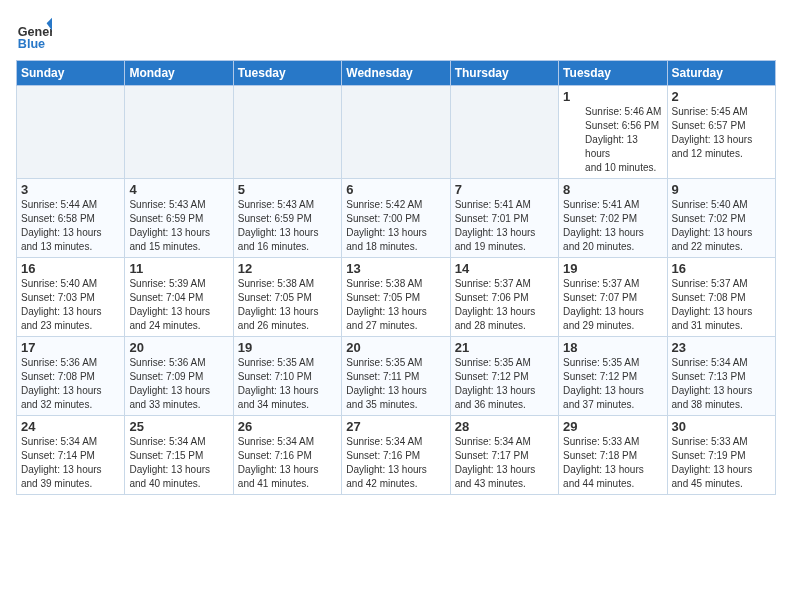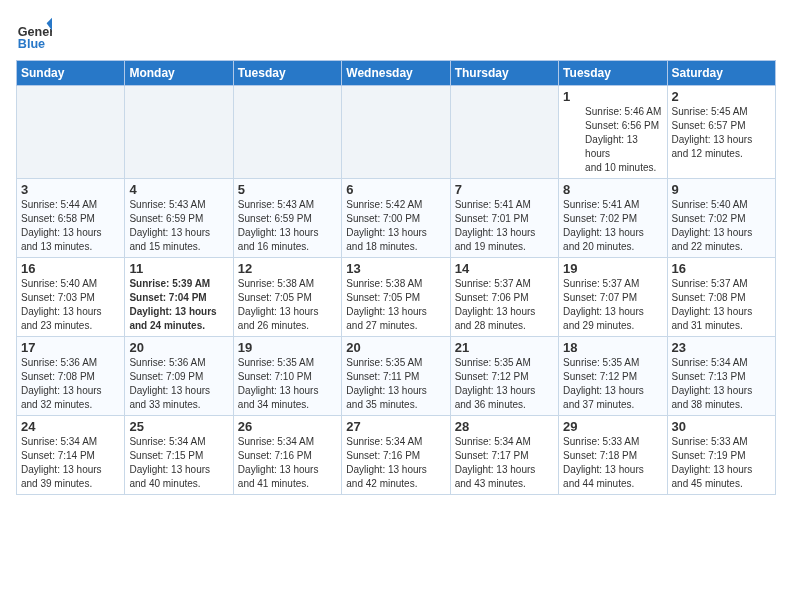--- a/index.html
+++ b/index.html
@@ -182,21 +182,21 @@
       <tr>
         <td>
           <span class="day-num">16</span>
           <div class="day-info" style="white-space: pre-line;">Sunrise: 5:40 AM
 Sunset: 7:03 PM
 Daylight: 13 hours
 and 23 minutes.</div>
         </td>
         <td>
           <span class="day-num">11</span>
-          <div class="day-info" style="white-space: pre-line; font-weight: bold;">Sunrise: 5:39 AM
+          <div class="day-info" style="white-space: pre-line;">Sunrise: 5:39 AM
 Sunset: 7:04 PM
 Daylight: 13 hours
 and 24 minutes.</div>
         </td>
         <td>
           <span class="day-num">12</span>
           <div class="day-info" style="white-space: pre-line;">Sunrise: 5:38 AM
 Sunset: 7:05 PM
 Daylight: 13 hours
 and 26 minutes.</div>

